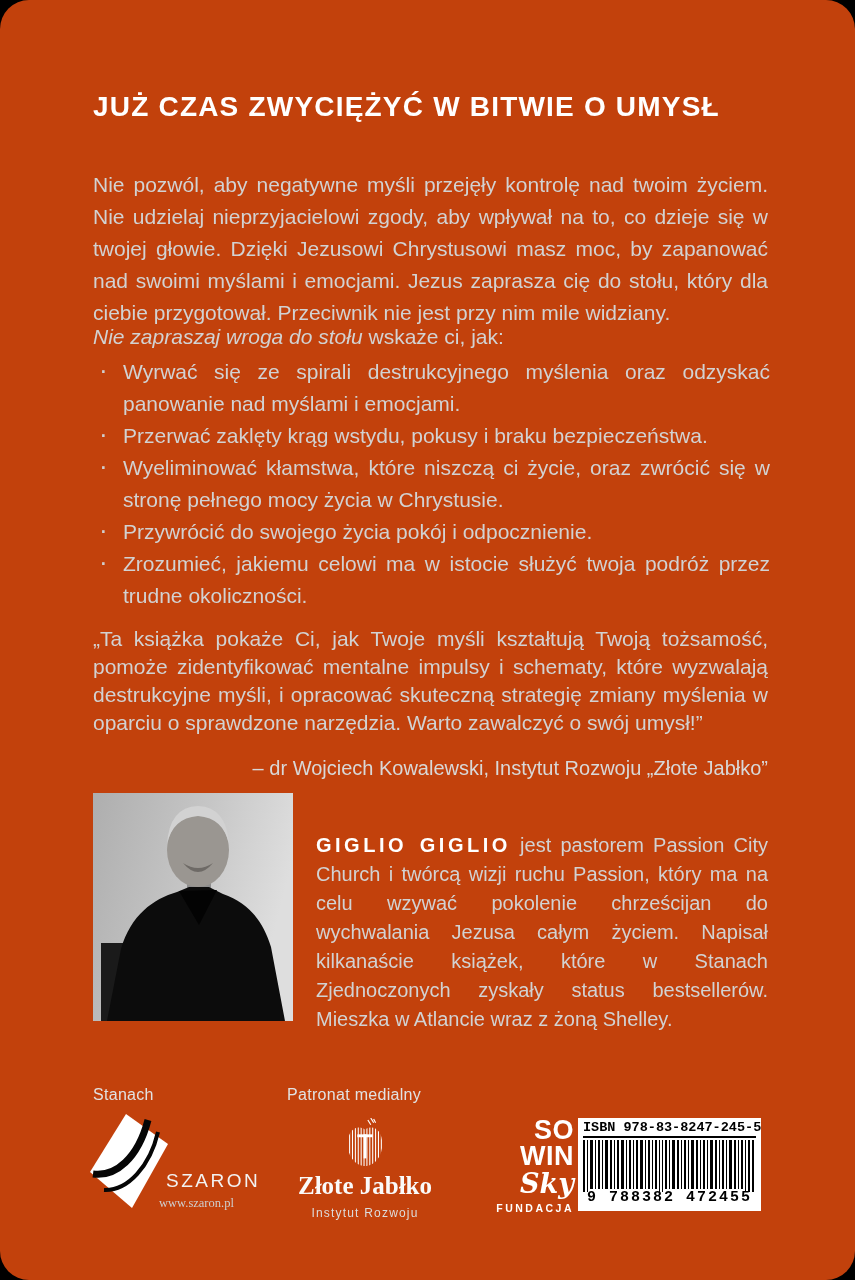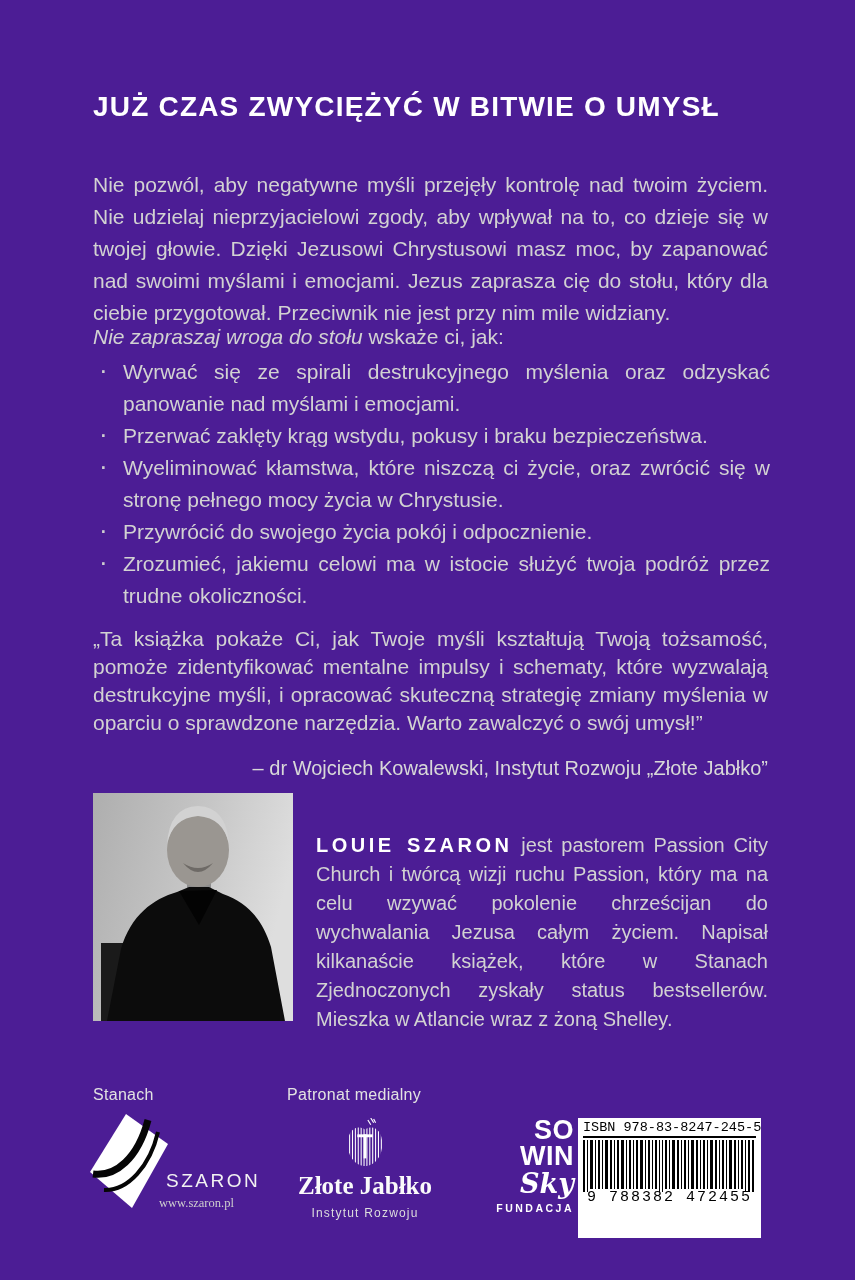--- a/index.html
+++ b/index.html
@@ -1,18 +1,18 @@
 <!DOCTYPE html>
 <html lang="pl"><head>
 <meta charset="utf-8">
 <style>
   html,body{margin:0;padding:0;background:#000;}
   .page{
-    position:relative;width:855px;height:1280px;background:#4c1d95;
-    font-family:"Liberation Sans",sans-serif;color:#d2d2d2;overflow:hidden;
+    position:relative;width:855px;height:1280px;background:#c2410c;
+    font-family:"Liberation Sans",sans-serif;color:#d2d2d2;overflow:hidden;border-radius:29px;
   }
   .title{
     position:absolute;left:93px;top:72px;width:700px;
     font-size:28px;font-weight:bold;letter-spacing:1.2px;color:#ffffff;white-space:nowrap;
   }
   .intro{
     position:absolute;left:93px;top:148px;width:675px;
     font-size:21px;line-height:32px;text-align:justify;
   }
   .leadin{
@@ -57,22 +57,22 @@
   .zlote .apple{display:block;margin:0 auto 4px auto;}
   .zlote .name{font-family:"Liberation Serif",serif;font-weight:bold;font-size:25px;color:#fafafa;}
   .zlote .sub{margin-top:6px;font-size:12px;letter-spacing:1.2px;color:#dddddd;}
   
   .sowinsky{position:absolute;left:464px;top:1117px;width:110px;color:#ffffff;text-align:right;line-height:1;}
   .sowinsky .l1,.sowinsky .l2{font-weight:bold;font-size:27px;letter-spacing:.5px;line-height:26px;}
   .sowinsky .l3{font-family:"DejaVu Serif",serif;font-style:italic;font-weight:bold;font-size:27px;line-height:29px;}
   .sowinsky .l4{margin-top:5px;font-size:10.5px;font-weight:bold;letter-spacing:2.5px;}
   
   .barcode{
-    position:absolute;left:578px;top:1118px;width:183px;height:120px;
-    background:#ffffff;color:#000;box-sizing:border-box;padding:2px 5px 5px 5px;
+    position:absolute;left:578px;top:1118px;width:183px;height:93px;
+    background:#ffffff;color:#000;box-sizing:border-box;padding:2px 5px 5px 5px;font-weight:bold;
   }
   .barcode .isbn{
     font-family:"Liberation Mono",monospace;font-size:13.5px;text-align:center;
     border-bottom:2px solid #000;padding-bottom:1px;white-space:nowrap;
   }
   .barcode .bars{display:block;margin-top:2px;}
   .barcode .digits{
     font-family:"Liberation Mono",monospace;font-size:15px;letter-spacing:2px;
     text-align:center;margin-top:-3px;background:#fff;white-space:nowrap;
   }
@@ -113,21 +113,21 @@
       <rect x="8" y="150" width="26" height="78" fill="#1a1a1a"></rect>
       <rect x="94" y="82" width="24" height="18" fill="#8d8d8d"></rect>
       <path d="M14,228 L28,156 C38,122 60,106 84,99 L96,94 L116,94 L130,101 C156,110 170,128 178,154 L192,228 Z" fill="#0c0c0c"></path>
       <path d="M86,98 L106,132 L124,97 Z" fill="#030303"></path>
       <ellipse cx="105" cy="57" rx="31" ry="37" fill="#9a9691"></ellipse>
       <path d="M74,52 Q76,14 105,13 Q134,14 136,52 Q131,25 105,23 Q79,25 74,52 Z" fill="#d2d2d2"></path>
       <path d="M90,70 Q105,80 120,70 Q105,88 90,70 Z" fill="#6e6a66"></path>
     </svg>
   </div>
 
-  <p class="bio"><span class="name">LOUIE SZARON</span><span> jest pastorem Passion City Church i twórcą wizji ruchu Passion, który ma na celu wzywać pokolenie chrześcijan do wychwalania Jezusa całym życiem. Napisał kilkanaście książek, które w Stanach Zjednoczonych zyskały status bestsellerów. Mieszka w Atlancie wraz z żoną Shelley.</span></p>
+  <p class="bio"><span class="name">GIGLIO GIGLIO</span><span> jest pastorem Passion City Church i twórcą wizji ruchu Passion, który ma na celu wzywać pokolenie chrześcijan do wychwalania Jezusa całym życiem. Napisał kilkanaście książek, które w Stanach Zjednoczonych zyskały status bestsellerów. Mieszka w Atlancie wraz z żoną Shelley.</span></p>
 
   <div class="small-label label-publisher">Stanach</div>
   <div class="small-label label-patronage">Patronat medialny</div>
 
   <div class="szaron">
     <svg class="icon" width="78" height="94" viewBox="0 0 78 94">
       <path d="M36,0 L78,30 L42,94 L0,58 Z" fill="#ffffff"></path>
       <path d="M3,60 C26,63 48,44 58,6" stroke="#060606" stroke-width="7" fill="none"></path>
       <path d="M14,76 C38,77 60,52 68,18" stroke="#060606" stroke-width="4" fill="none"></path>
     </svg>

